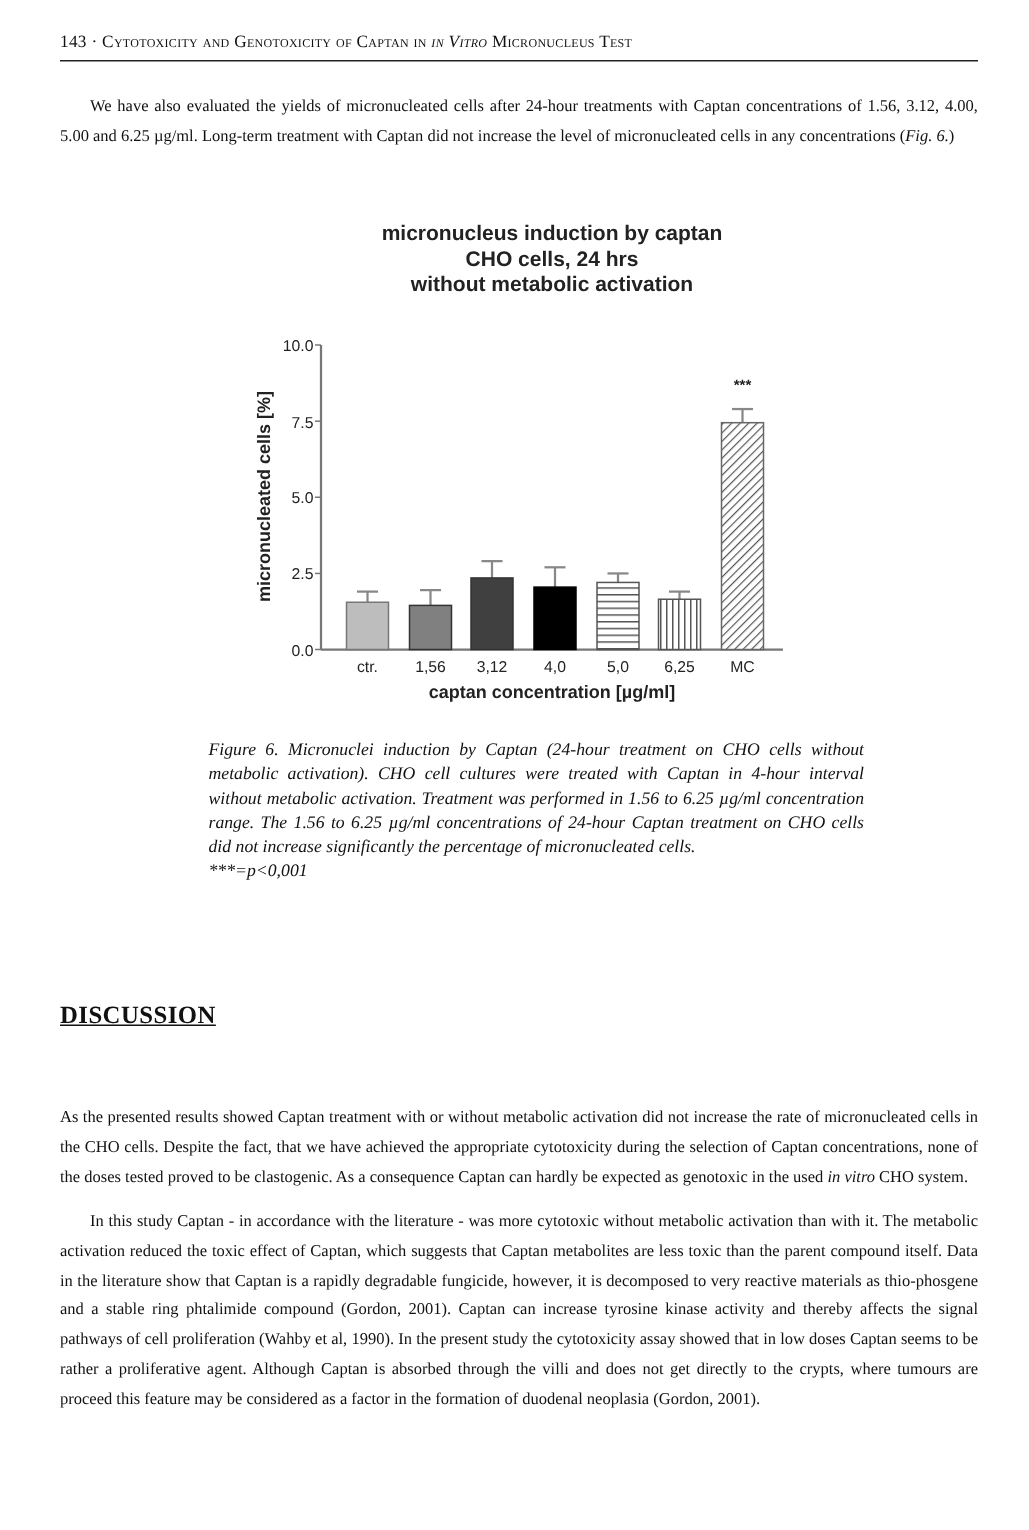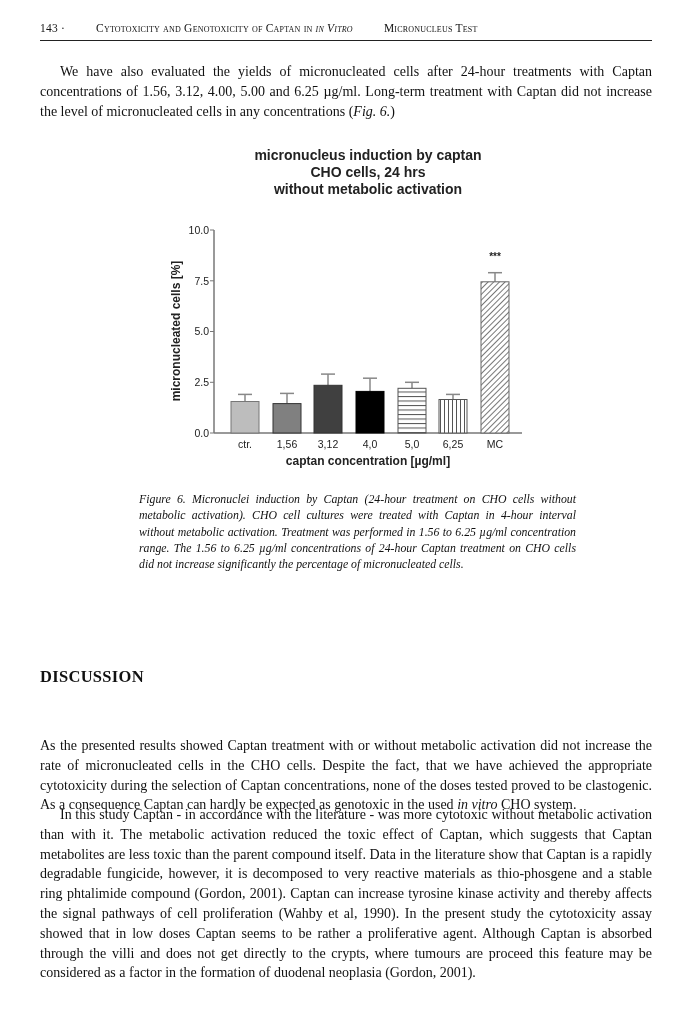--- a/index.html
+++ b/index.html
@@ -1,25 +1,25 @@
 <!DOCTYPE html>
 <html><head>
 <meta charset="utf-8">
 <style>
   html, body { margin:0; padding:0; background:#ffffff; }
   body { width:686px; height:1020px; position:relative; overflow:hidden; font-family:"Liberation Serif", "DejaVu Serif", serif; color:#111; }
   .header { position:absolute; left:40px; top:22px; width:612px; font-size:11.5px; letter-spacing:0.2px; }
-  .header .sc { font-variant: small-caps; margin-left: 28px; }
+  .header .sc { font-variant: small-caps; }
   .header i { font-variant: small-caps; }
   .rule { position:absolute; left:40px; top:40px; width:612px; height:0; border-top:1px solid #222; }
-  .para { position:absolute; left:40px; width:612px; font-size:14px; line-height:19.8px; text-align:justify;font-family:Liberation Serif, serif; }
+  .para { position:absolute; left:40px; width:612px; font-size:11px; line-height:19.8px; text-align:justify;font-family:Liberation Serif, serif; }
   .indent { text-indent:20px; }
   .chart { position:absolute; left:0; top:0; }
   .caption { position:absolute; left:139px; top:491px; width:437px; font-size:11.8px; line-height:16.3px; font-style:italic; text-align:justify;font-family:Liberation Serif, serif; }
-  .h2 { position:absolute; left:40px; top:667px; font-size:16.5px; font-weight:bold; letter-spacing:0.3px; }
+  .h2 { position:absolute; left:40px; top:667px; font-size:16.5px; font-weight:bold; letter-spacing:0.3px;text-decoration:underline; }
   svg text { font-family:"Liberation Sans", "DejaVu Sans", sans-serif; }
 </style>
 </head>
 <body>
 
 <div class="header">
   <span>143</span>
   <span>·</span>
   <span class="sc">Cytotoxicity and Genotoxicity of Captan in</span>
   <i>in Vitro</i>
@@ -106,20 +106,21 @@
     <text x="370" y="448" text-anchor="middle" font-size="10.5" fill="#222">4,0</text>
     <text x="412" y="448" text-anchor="middle" font-size="10.5" fill="#222">5,0</text>
     <text x="453" y="448" text-anchor="middle" font-size="10.5" fill="#222">6,25</text>
     <text x="495" y="448" text-anchor="middle" font-size="10.5" fill="#222">MC</text>
   </g>
   <text x="368" y="465" text-anchor="middle" font-size="12" font-weight="bold" fill="#222">captan concentration [µg/ml]</text>
 </svg>
 
 <div class="caption">
   <div>Figure 6. Micronuclei induction by Captan (24-hour treatment on CHO cells without metabolic activation). CHO cell cultures were treated with Captan in 4-hour interval without metabolic activation. Treatment was performed in 1.56 to 6.25 µg/ml concentration range. The 1.56 to 6.25 µg/ml concentrations of 24-hour Captan treatment on CHO cells did not increase significantly the percentage of micronucleated cells.</div>
+  <div>***=p&lt;0,001</div>
 </div>
 
 <div class="h2">DISCUSSION</div>
 
 <div class="para" style="top:736px;">
   <span>As the presented results showed Captan treatment with or without metabolic activation did not increase the rate of micronucleated cells in the CHO cells. Despite the fact, that we have achieved the appropriate cytotoxicity during the selection of Captan concentrations, none of the doses tested proved to be clastogenic. As a consequence Captan can hardly be expected as genotoxic in the used </span><i>in vitro</i><span> CHO system.</span>
 </div>
 
 <div class="para indent" style="top:805px;">In this study Captan - in accordance with the literature - was more cytotoxic without metabolic activation than with it. The metabolic activation reduced the toxic effect of Captan, which suggests that Captan metabolites are less toxic than the parent compound itself. Data in the literature show that Captan is a rapidly degradable fungicide, however, it is decomposed to very reactive materials as thio-phosgene and a stable ring phtalimide compound (Gordon, 2001). Captan can increase tyrosine kinase activity and thereby affects the signal pathways of cell proliferation (Wahby et al, 1990). In the present study the cytotoxicity assay showed that in low doses Captan seems to be rather a proliferative agent. Although Captan is absorbed through the villi and does not get directly to the crypts, where tumours are proceed this feature may be considered as a factor in the formation of duodenal neoplasia (Gordon, 2001).</div>
 

